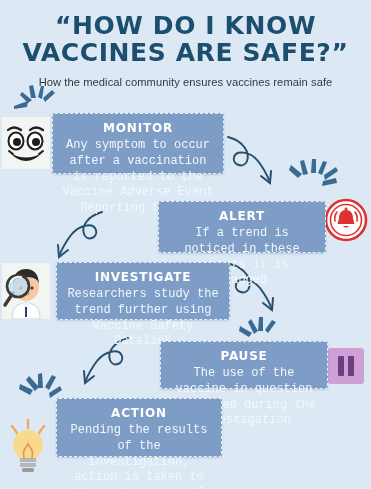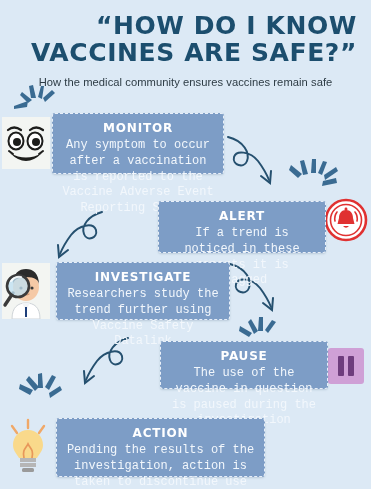--- a/index.html
+++ b/index.html
@@ -33,21 +33,20 @@
   .title {
     font-family: "DejaVu Sans", sans-serif;
     font-weight: bold;
     font-size: 25px;
     line-height: 1.08;
     letter-spacing: 0.6px;
     color: #1c4e6e;
     margin: 0;
     padding: 0 14px;
     text-transform: uppercase;
-    text-align: right;
   }
   .subtitle {
     font-family: "Liberation Sans", sans-serif;
     font-size: 11.2px;
     color: #2d3b44;
     margin-top: 10px;
     letter-spacing: 0.05px;
   }
 
   
@@ -75,21 +74,21 @@
     font-family: Liberation Mono, monospace;
     font-size: 12px;
     line-height: 1.32;
     color: #f2f7fc;
   }
 
   #box-monitor     { left: 52px;  top: 113px; width: 172px; height: 61px; }
   #box-alert       { left: 158px; top: 201px; width: 168px; height: 52px; }
   #box-investigate { left: 56px;  top: 262px; width: 174px; height: 58px; }
   #box-pause       { left: 160px; top: 341px; width: 168px; height: 48px; }
-  #box-action      { left: 56px;  top: 418px; width: 209px; height: 59px; }
+  #box-action      { left: 56px;  top: 398px; width: 166px; height: 59px; }
 
   
   .icon-wrap {
     position: absolute;
   }
   #icon-smiley     { left: 2px;   top: 117px; }
   #icon-bell       { left: 324px; top: 198px; }
   #icon-scientist  { left: 2px;   top: 263px; }
   #icon-pause      { left: 328px; top: 348px; }
   #icon-bulb       { left: 4px;   top: 418px; }

